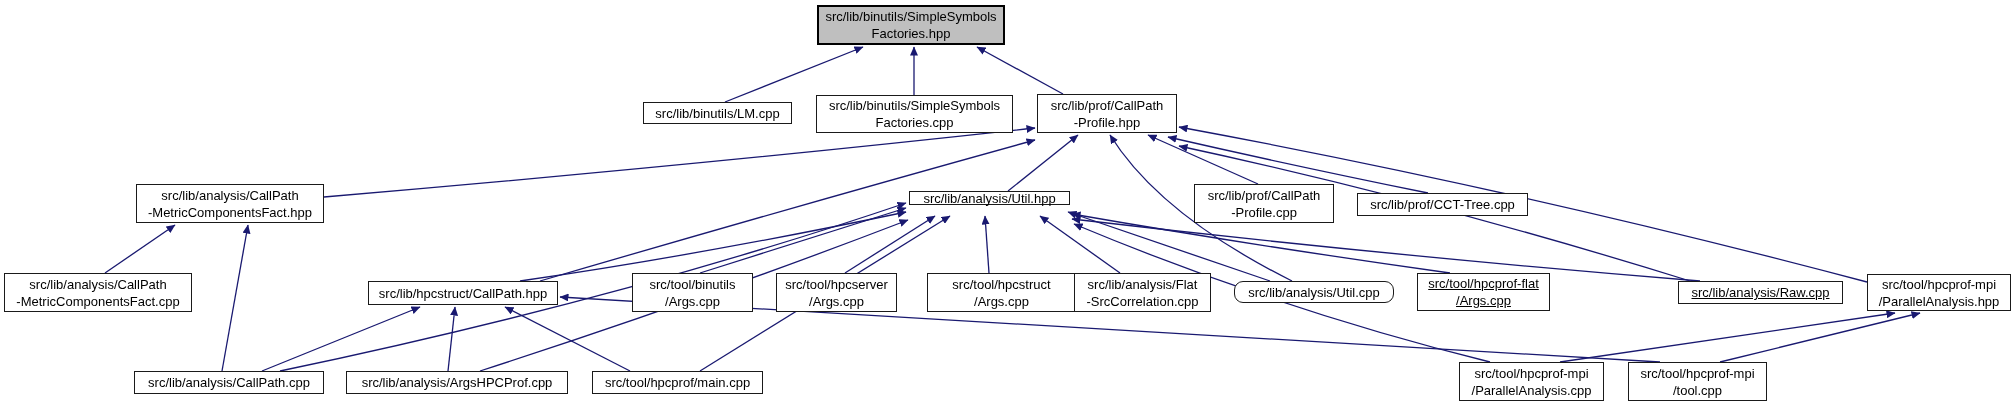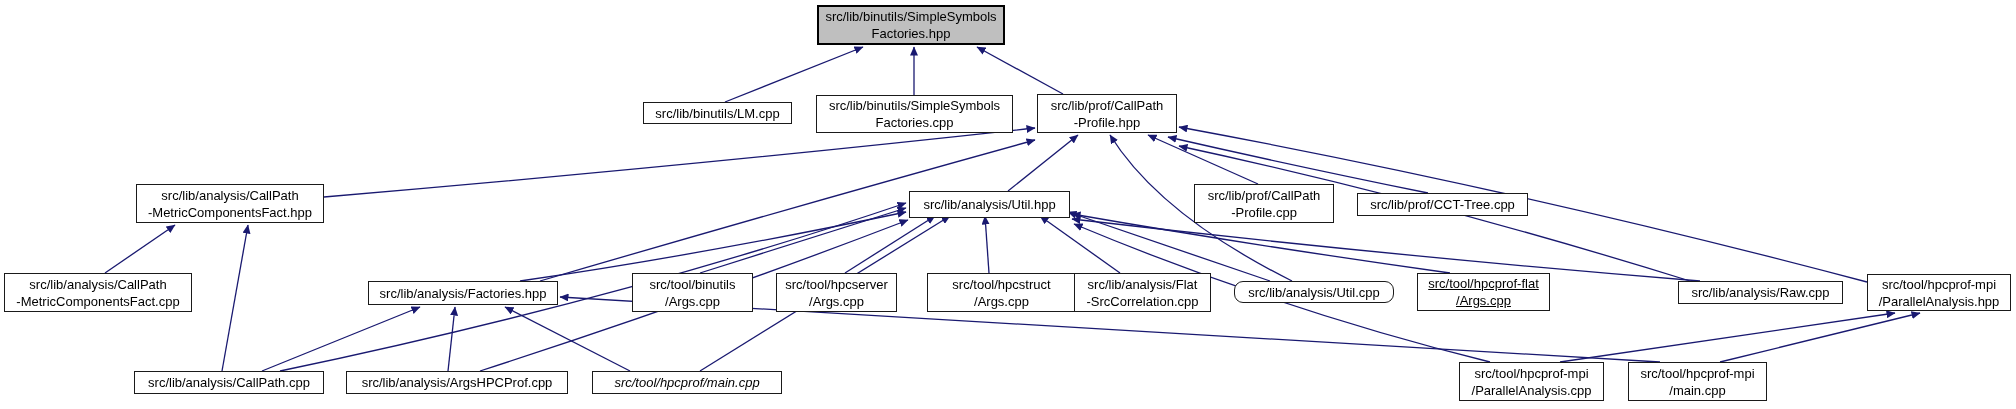--- a/index.html
+++ b/index.html
@@ -91,36 +91,36 @@
         <span>Factories.cpp</span>
       </div>
       <div class="node" style="left: 1037px; top: 94px; width: 140px; height: 39px;">
         <span>src/lib/prof/CallPath</span>
         <span>-Profile.hpp</span>
       </div>
       <div class="node" style="left: 136px; top: 184px; width: 188px; height: 39px;">
         <span>src/lib/analysis/CallPath</span>
         <span>-MetricComponentsFact.hpp</span>
       </div>
-      <div class="node" style="left: 909px; top: 191px; width: 161px; height: 27px;">
+      <div class="node" style="left: 909px; top: 191px; width: 161px; height: 14px;">
         <span>src/lib/analysis/Util.hpp</span>
       </div>
       <div class="node" style="left: 1194px; top: 184px; width: 140px; height: 39px;">
         <span>src/lib/prof/CallPath</span>
         <span>-Profile.cpp</span>
       </div>
       <div class="node" style="left: 1357px; top: 193px; width: 171px; height: 23px;">
         <span>src/lib/prof/CCT-Tree.cpp</span>
       </div>
       <div class="node" style="left: 4px; top: 273px; width: 188px; height: 39px;">
         <span>src/lib/analysis/CallPath</span>
         <span>-MetricComponentsFact.cpp</span>
       </div>
       <div class="node" style="left: 368px; top: 281px; width: 190px; height: 24px;">
-        <span>src/lib/analysis/Factories.hpp</span>
+        <span>src/lib/hpcstruct/CallPath.hpp</span>
       </div>
       <div class="node" style="left: 632px; top: 273px; width: 121px; height: 39px;">
         <span>src/tool/binutils</span>
         <span>/Args.cpp</span>
       </div>
       <div class="node" style="left: 776px; top: 273px; width: 121px; height: 39px;">
         <span>src/tool/hpcserver</span>
         <span>/Args.cpp</span>
       </div>
       <div class="node" style="left: 927px; top: 273px; width: 149px; height: 39px;">
@@ -131,38 +131,38 @@
         <span>src/lib/analysis/Flat</span>
         <span>-SrcCorrelation.cpp</span>
       </div>
       <div class="node" style="left: 1234px; top: 281px; width: 160px; height: 22px; border-radius: 9px;">
         <span>src/lib/analysis/Util.cpp</span>
       </div>
       <div class="node" style="left: 1417px; top: 273px; width: 133px; height: 38px; text-decoration: underline;">
         <span>src/tool/hpcprof-flat</span>
         <span>/Args.cpp</span>
       </div>
-      <div class="node" style="left: 1678px; top: 281px; width: 165px; height: 23px;">
+      <div class="node" style="left: 1678px; top: 281px; width: 165px; height: 23px; text-decoration: underline;">
         <span>src/lib/analysis/Raw.cpp</span>
       </div>
       <div class="node" style="left: 1867px; top: 274px; width: 144px; height: 37px;">
         <span>src/tool/hpcprof-mpi</span>
         <span>/ParallelAnalysis.hpp</span>
       </div>
       <div class="node" style="left: 134px; top: 371px; width: 190px; height: 23px;">
         <span>src/lib/analysis/CallPath.cpp</span>
       </div>
       <div class="node" style="left: 346px; top: 371px; width: 222px; height: 23px;">
         <span>src/lib/analysis/ArgsHPCProf.cpp</span>
       </div>
-      <div class="node" style="left: 592px; top: 371px; width: 190px; height: 23px; font-style: italic;">
+      <div class="node" style="left: 592px; top: 371px; width: 171px; height: 23px;">
         <span>src/tool/hpcprof/main.cpp</span>
       </div>
       <div class="node" style="left: 1459px; top: 362px; width: 145px; height: 39px;">
         <span>src/tool/hpcprof-mpi</span>
         <span>/ParallelAnalysis.cpp</span>
       </div>
       <div class="node" style="left: 1628px; top: 362px; width: 139px; height: 39px;">
         <span>src/tool/hpcprof-mpi</span>
-        <span>/main.cpp</span>
+        <span>/tool.cpp</span>
       </div>
     </div>
 </div>
 
 </body></html>

